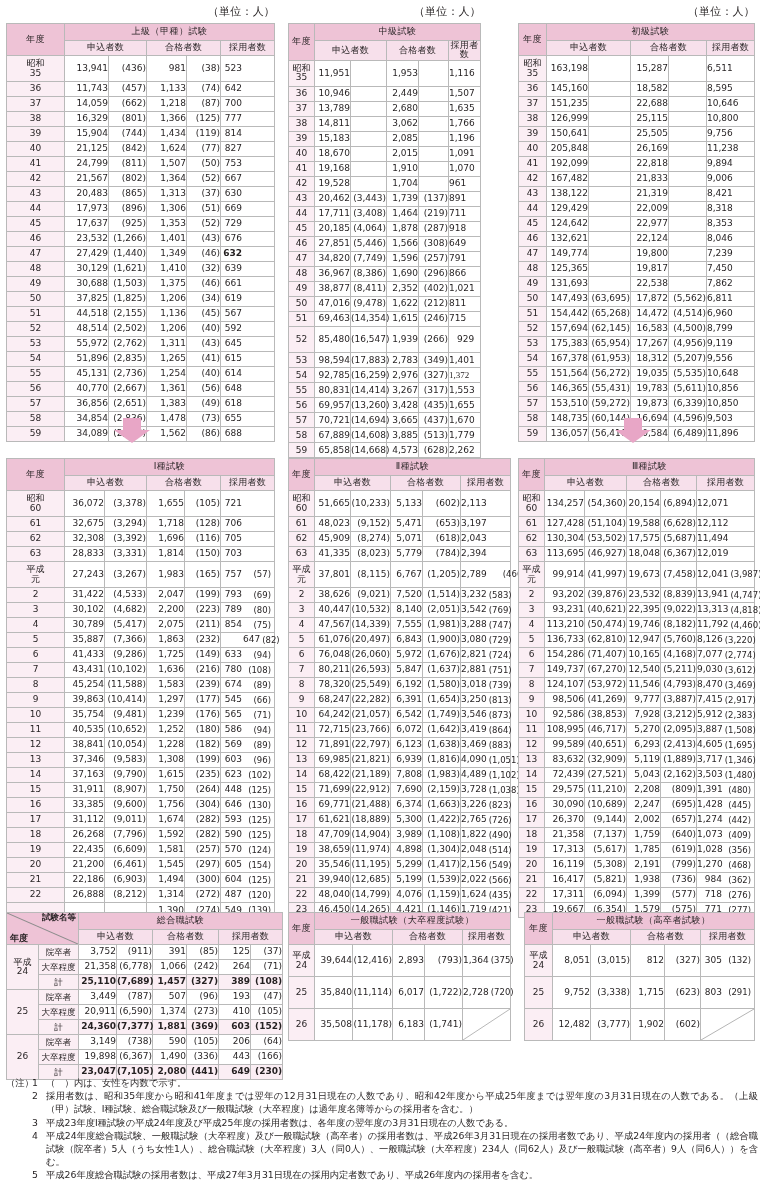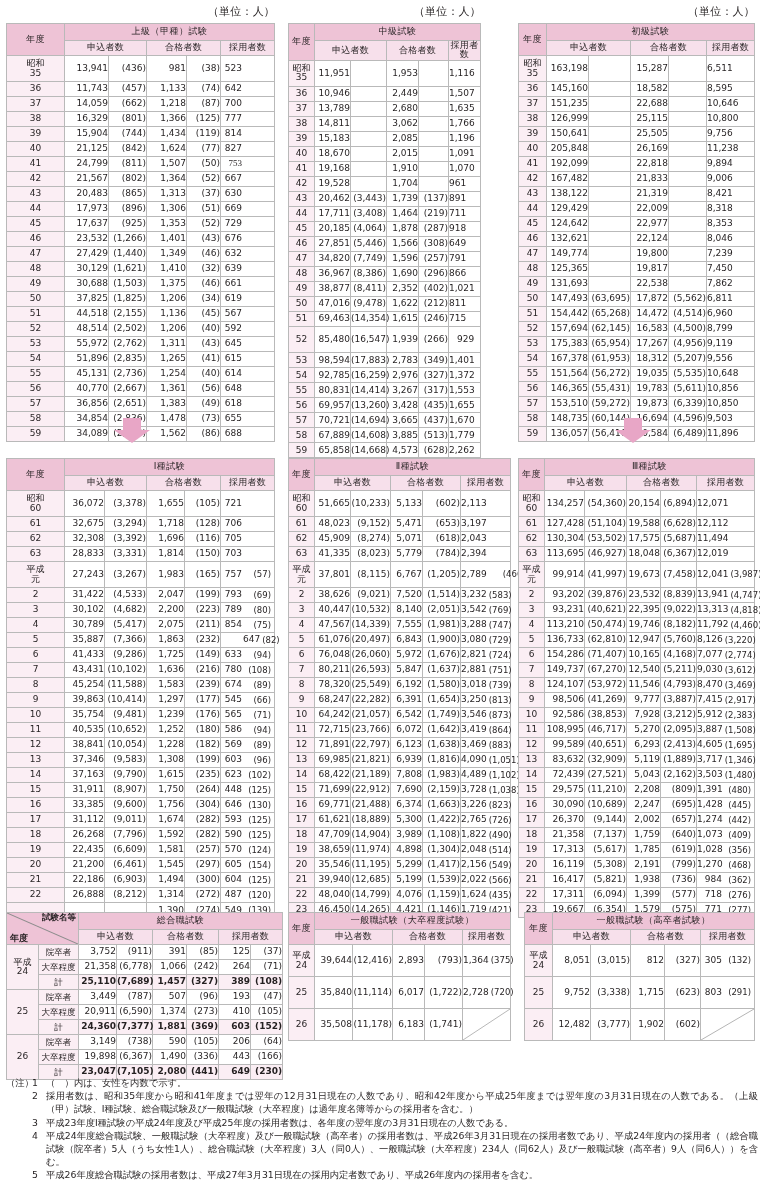--- a/index.html
+++ b/index.html
@@ -244,21 +244,21 @@
               </div>
             </td>
           </tr>
           <tr>
             <td class="yr">41</td>
             <td class="num">24,799</td>
             <td class="par">(811)</td>
             <td class="num">1,507</td>
             <td class="par">(50)</td>
             <td style="padding: 0px;">
-              <div style="display: flex; align-items: flex-start; font-family: Liberation Serif, serif;">
+              <div style="display: flex; align-items: flex-start;">
                 <span class="num" style="flex: 1 1 0%; text-align: right; padding-right: 2px;">753</span>
                 <span class="par" style="width: 30px; text-align: right; padding-right: 3px;"></span>
               </div>
             </td>
           </tr>
           <tr>
             <td class="yr">42</td>
             <td class="num">21,567</td>
             <td class="par">(802)</td>
             <td class="num">1,364</td>
@@ -322,21 +322,21 @@
               </div>
             </td>
           </tr>
           <tr>
             <td class="yr">47</td>
             <td class="num">27,429</td>
             <td class="par">(1,440)</td>
             <td class="num">1,349</td>
             <td class="par">(46)</td>
             <td style="padding: 0px;">
-              <div style="display: flex; align-items: flex-end;">
+              <div style="display: flex; align-items: flex-end; font-weight: bold;">
                 <span class="num" style="flex: 1 1 0%; text-align: right; padding-right: 2px;">632</span>
                 <span class="par" style="width: 30px; text-align: right; padding-right: 3px;"></span>
               </div>
             </td>
           </tr>
           <tr>
             <td class="yr">48</td>
             <td class="num">30,129</td>
             <td class="par">(1,621)</td>
             <td class="num">1,410</td>
@@ -765,21 +765,21 @@
               </div>
             </td>
           </tr>
           <tr>
             <td class="yr">54</td>
             <td class="num">92,785</td>
             <td class="par">(16,259)</td>
             <td class="num">2,976</td>
             <td class="par">(327)</td>
             <td style="padding: 0px;">
-              <div style="display: flex; align-items: flex-end;">
+              <div style="display: flex; align-items: flex-end; font-family: Liberation Serif, serif;">
                 <span class="num" style="flex: 1 1 0%; text-align: right; padding-right: 2px;">1,372</span>
                 <span class="par" style="width: 30px; text-align: right; padding-right: 3px;"></span>
               </div>
             </td>
           </tr>
           <tr>
             <td class="yr">55</td>
             <td class="num">80,831</td>
             <td class="par">(14,414)</td>
             <td class="num">3,267</td>

